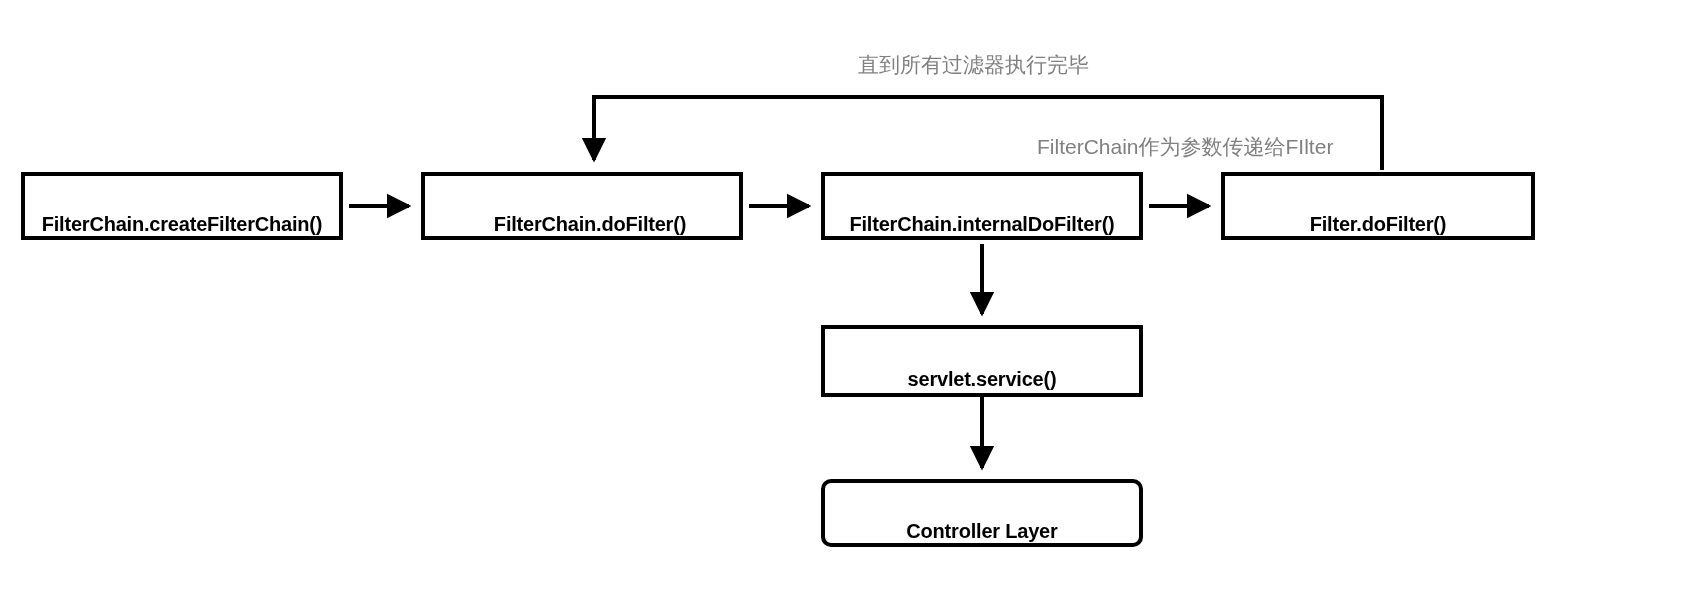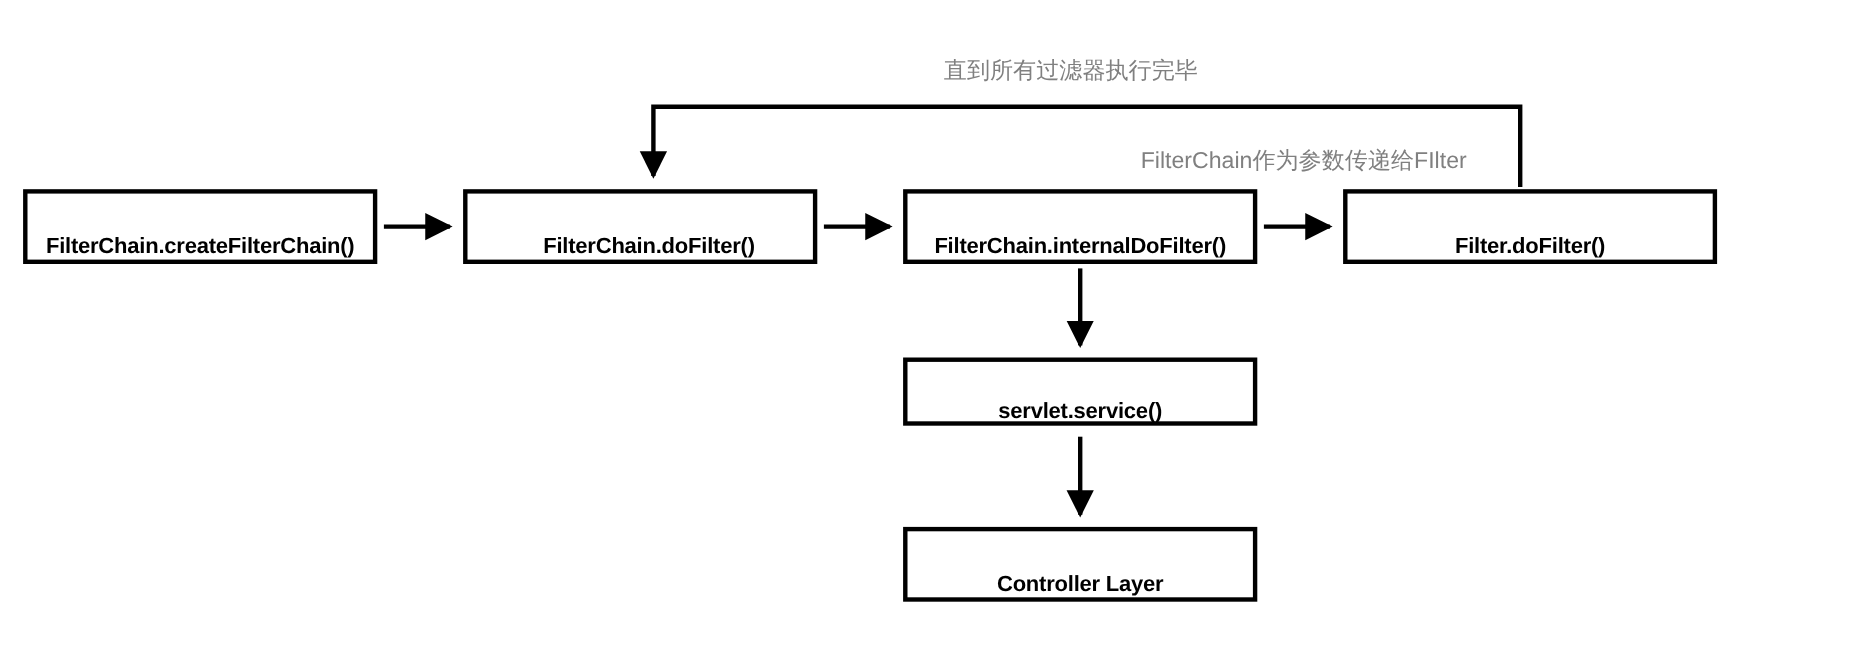--- a/index.html
+++ b/index.html
@@ -52,23 +52,23 @@
     top: 0;
     width: 1686px;
     height: 608px;
     overflow: visible;
     pointer-events: none;
   }
   
   #node-create      { left: 21px;   top: 172px; width: 322px; height: 68px; }
   #node-dofilter    { left: 421px;  top: 172px; width: 322px; height: 68px; padding-left: 16px; }
   #node-internal    { left: 821px;  top: 172px; width: 322px; height: 68px; }
-  #node-filterdo    { left: 1221px; top: 172px; width: 340px; height: 68px; }
-  #node-servlet     { left: 821px;  top: 325px; width: 322px; height: 62px; }
-  #node-controller  { left: 821px;  top: 479px; width: 322px; height: 68px; }
+  #node-filterdo    { left: 1221px; top: 172px; width: 314px; height: 68px; }
+  #node-servlet     { left: 821px;  top: 325px; width: 322px; height: 72px; }
+  #node-controller  { left: 821px;  top: 479px; width: 322px; height: 68px; border-radius: 10px; }
 
   #anno-loop  { left: 858px;  top: 54px; }
   #anno-param { left: 1037px; top: 136px; }
 </style>
 </head>
 <body>
 
 <div id="canvas">
 
   <svg class="edges" viewBox="0 0 1686 608" xmlns="http://www.w3.org/2000/svg">

